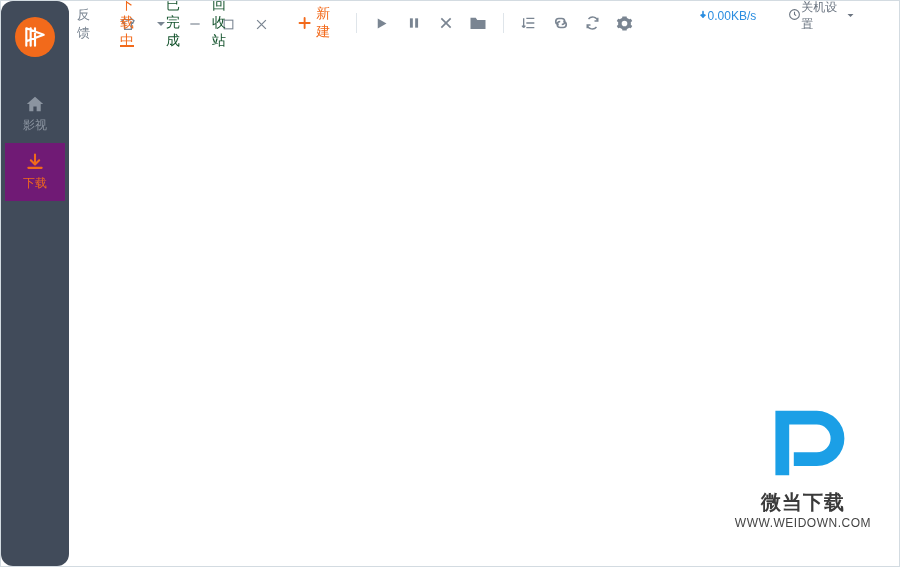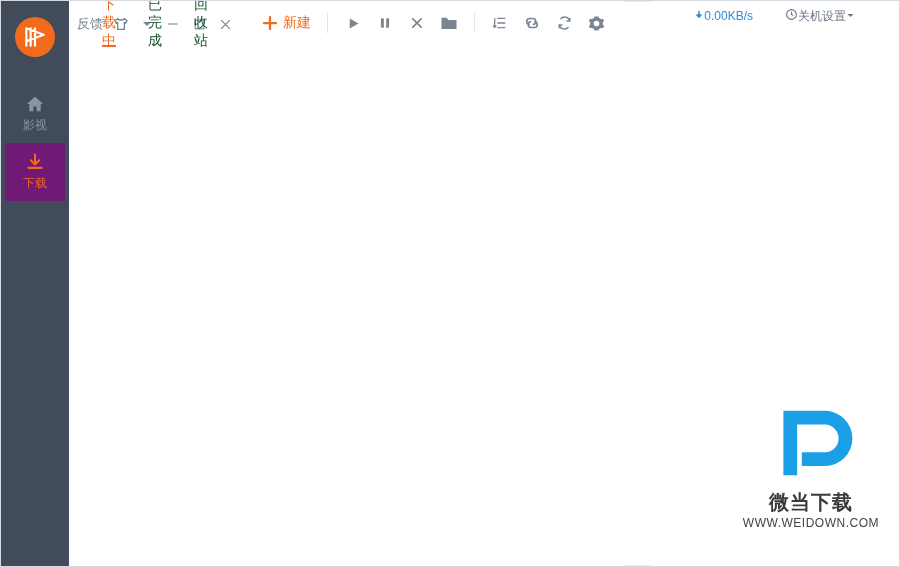--- a/index.html
+++ b/index.html
@@ -22,20 +22,21 @@
   background: #fff;
   position: relative;
 }
 .sidebar {
   width: 68px;
   height: 100%;
   background: #414b5a;
   display: flex;
   flex-direction: column;
   align-items: center;
+  border-radius: 12px;
 }
 .logo {
   width: 40px;
   height: 40px;
   margin-top: 16px;
   margin-bottom: 28px;
   border-radius: 50%;
   background: #f26a1b;
   display: flex;
   align-items: center;
@@ -97,21 +98,21 @@
   border-bottom: 2px solid transparent;
 }
 .tab.active {
   color: #f26a1b;
   border-bottom: 2px solid #f26a1b;
 }
 .window-controls {
   margin-left: auto;
   display: flex;
   align-items: center;
-  gap: 10px;
+  gap: 18px;
   font-size: 13px;
   color: #7a8592;
 }
 .win-btn {
   width: 16px;
   height: 16px;
   display: flex;
   align-items: center;
   justify-content: center;
   cursor: pointer;
@@ -175,21 +176,21 @@
 }
 .status-item {
   display: flex;
   align-items: center;
   gap: 0;
 }
 .status-item .down-arrow { color: #2a8de0; }
 .status-item .speed-val { color: #2a8de0; }
 .watermark {
   position: absolute;
-  right: 20px;
+  right: 28px;
   bottom: 36px;
   display: flex;
   flex-direction: column;
   align-items: center;
   pointer-events: none;
 }
 .watermark svg { width: 92px; height: 92px; }
 .watermark .wm-title {
   font-size: 20px;
   font-weight: 700;

